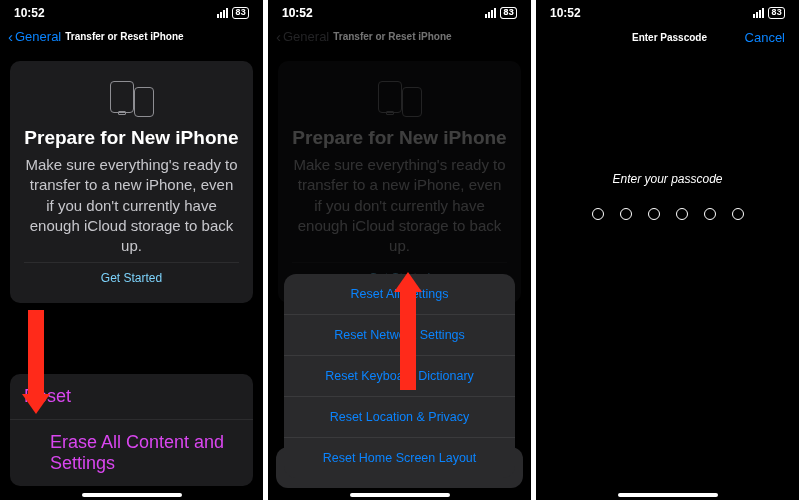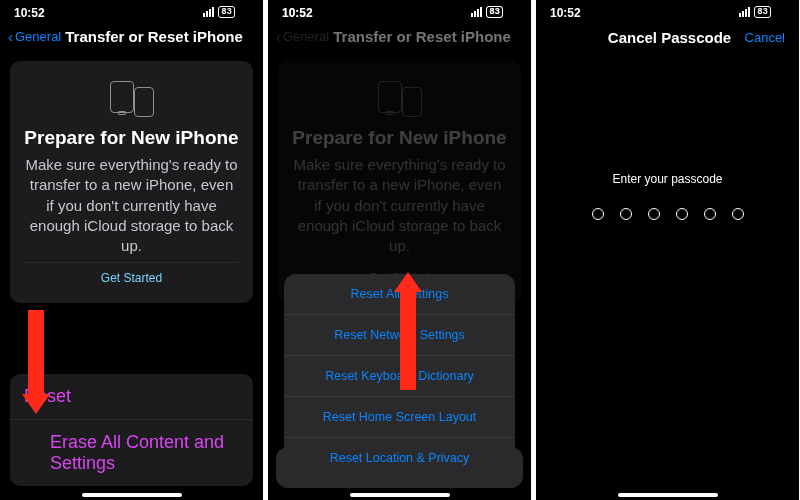--- a/index.html
+++ b/index.html
@@ -16,40 +16,40 @@
     flex: 0 0 263px;
     height: 500px;
     background: #000;
     color: #fff;
     overflow: hidden;
   }
   .gap { flex: 0 0 5px; background: #fff; height:500px; }
   .status-bar {
     display: flex;
     justify-content: space-between;
-    align-items: flex-start;
-    padding: 6px 28px 2px 14px;
+    align-items: center;
+    padding: 6px 14px 2px 14px;
     font-size: 12px;
     font-weight: 600;
   }
   .status-right { display:flex; align-items:center; gap:4px; }
   .sig { display:inline-flex; align-items:flex-end; gap:1px; }
   .sig i { width:2px; background:#fff; display:block; }
   .sig i:nth-child(1){height:4px}
   .sig i:nth-child(2){height:6px}
   .sig i:nth-child(3){height:8px}
   .sig i:nth-child(4){height:10px}
   .batt { border:1px solid #fff; border-radius:3px; padding:0 2px; font-size:9px; font-weight:700;font-family:Liberation Mono, monospace; }
   .nav {
     display:flex; align-items:center; padding: 6px 8px; font-size:13px;
   }
   .back { color:#0a84ff; display:flex; align-items:center; font-size:13px; }
   .back.dimmed { color:#4e4e52; }
   .chev { margin-right:2px; font-size:15px; }
-  .nav-title { font-weight:600; margin-left:4px; font-size:15px; }
+  .nav-title { font-weight:600; margin-left:4px; font-size:10px; }
   .nav-title.center { position:absolute; left:0; right:0; text-align:center; font-weight:600; }
   .nav .cancel { color:#0a84ff; margin-left:auto; margin-right:6px; font-size:13px;}
   .card {
     background:#1c1c1e;
     margin:10px;
     border-radius:10px;
     padding:18px 14px 10px 14px;
     text-align:center;
   }
   .card.dim { opacity:0.55; }
@@ -115,21 +115,21 @@
   .arrow.down { height:90px; left:28px; top:310px; }
   .arrow.down::after{
     content:""; position:absolute; left:50%; bottom:-14px; transform:translateX(-50%);
     border-left:14px solid transparent; border-right:14px solid transparent; border-top:20px solid #ff2a1a;
   }
   .arrow.up { height:100px; left:132px; top:290px; }
   .arrow.up::after{
     content:""; position:absolute; left:50%; top:-18px; transform:translateX(-50%);
     border-left:14px solid transparent; border-right:14px solid transparent; border-bottom:20px solid #ff2a1a;
   }
-  .passcode-area { text-align:center; margin-top:120px; }
+  .passcode-area { text-align:center; margin-top:120px;font-style:italic; }
   .passcode-area .msg { font-size:12px; margin-bottom:22px; }
   .dots { display:flex; justify-content:center; gap:16px; }
   .dot { width:12px; height:12px; border:1.2px solid #fff; border-radius:50%; }
   .screen { position:absolute; inset:0; display:flex; flex-direction:column; }
   .screen .fill { flex:1; }
   .dim-overlay { position:absolute; inset:0; background:rgba(0,0,0,0.55); }
 </style>
 </head>
 <body>
 
@@ -219,22 +219,22 @@
           <i></i>
         </span>
         <span class="batt">83</span>
       </span>
   </div>
   <div class="sheet-wrap">
     <div class="sheet">
       <div class="opt">Reset All Settings</div>
       <div class="opt">Reset Network Settings</div>
       <div class="opt">Reset Keyboard Dictionary</div>
+      <div class="opt">Reset Location &amp; Privacy</div>
       <div class="opt">Reset Home Screen Layout</div>
-      <div class="opt">Reset Location &amp; Privacy</div>
     </div>
     <div class="sheet-cancel">Cancel</div>
   </div>
   <div class="home-ind"></div>
   <div class="arrow up"></div>
 </div>
 
 <div class="gap"></div>
 
 <div class="phone">
@@ -245,21 +245,21 @@
         <span class="sig">
             <i></i>
             <i></i>
             <i></i>
             <i></i>
           </span>
         <span class="batt">83</span>
       </span>
     </div>
     <div class="nav" style="position:relative; height:30px;">
-      <span class="nav-title center">Cancel Passcode</span>
+      <span class="nav-title center">Enter Passcode</span>
       <span class="cancel">Cancel</span>
     </div>
     <div class="passcode-area">
       <div class="msg">Enter your passcode</div>
       <div class="dots">
         <span class="dot"></span>
         <span class="dot"></span>
         <span class="dot"></span>
         <span class="dot"></span>
         <span class="dot"></span>

